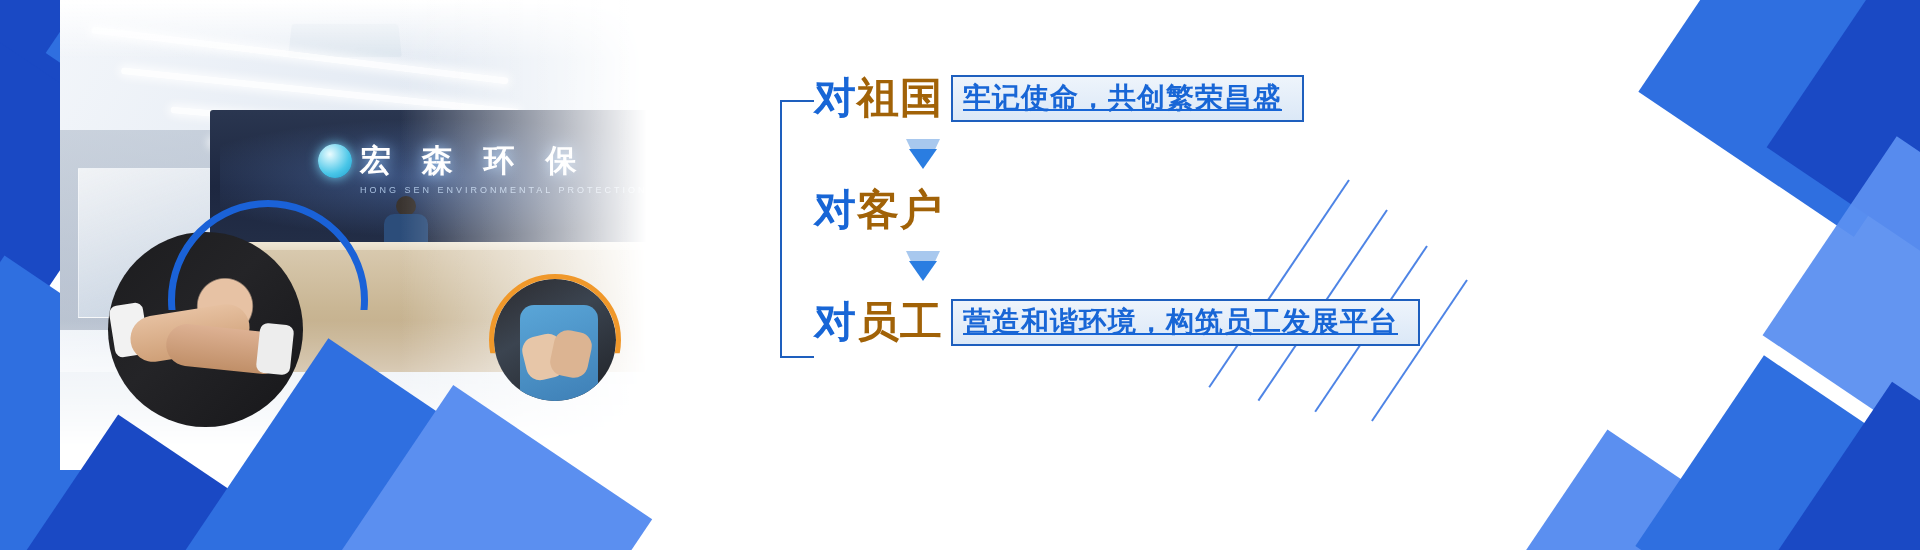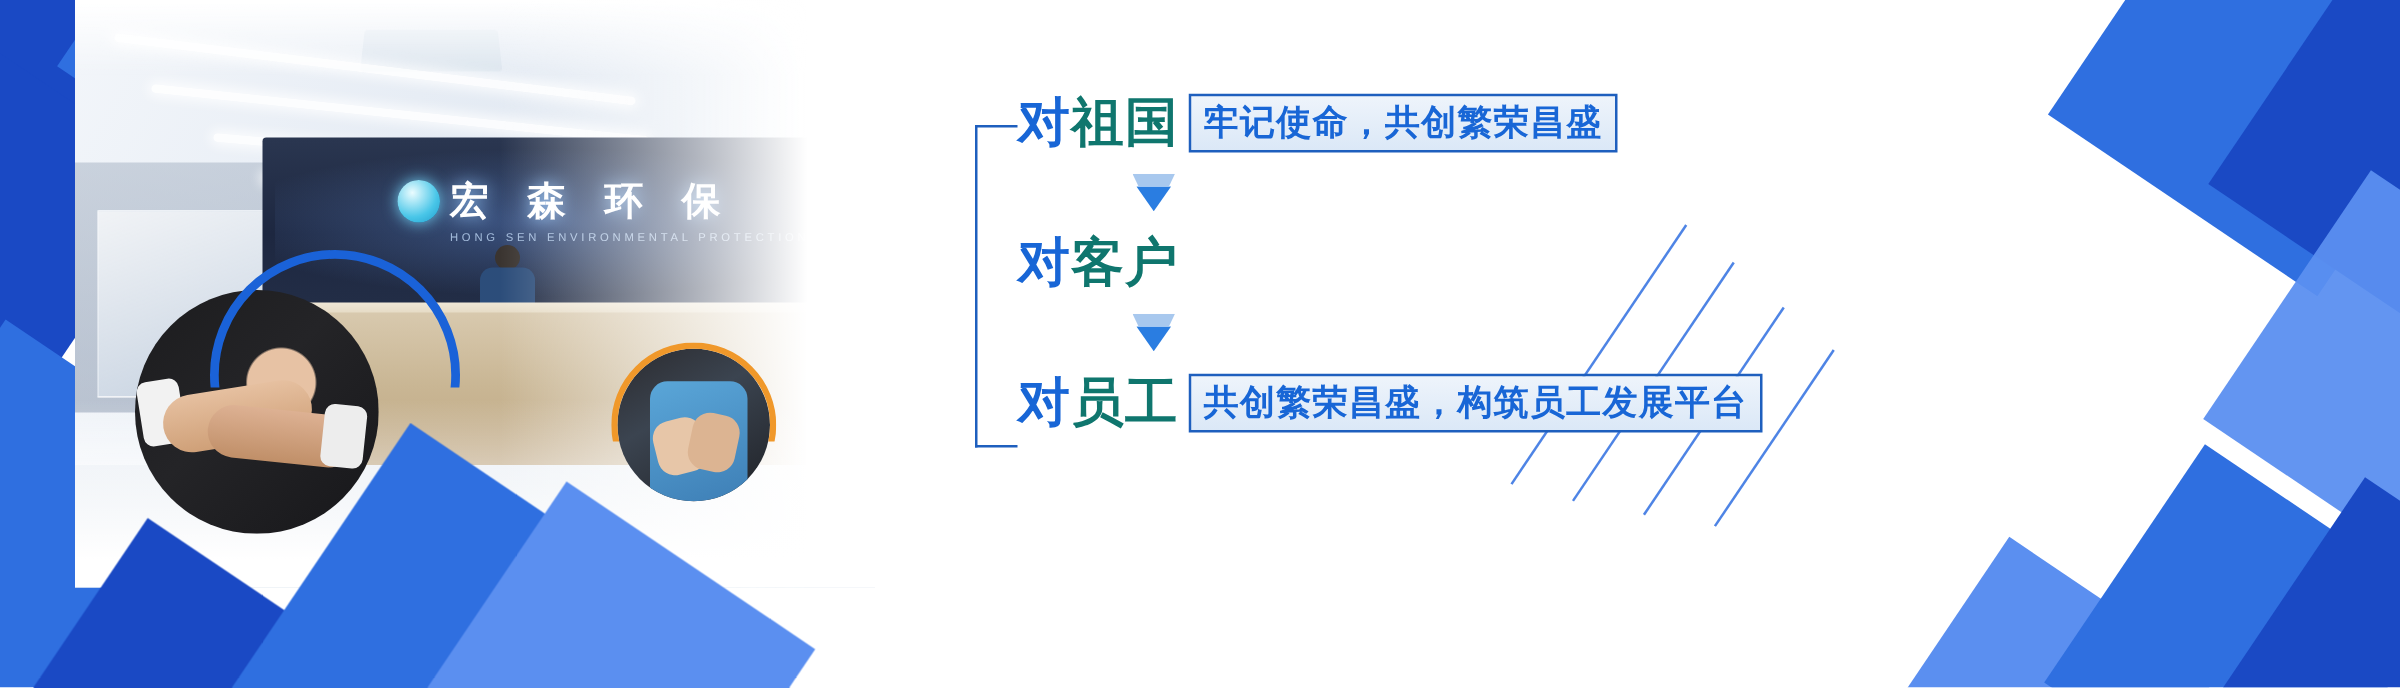--- a/index.html
+++ b/index.html
@@ -260,35 +260,36 @@
   .row-label {
     font-size:42px; font-weight:bold; letter-spacing:1px;
     white-space:nowrap; line-height:1;
     font-family:"DejaVu Sans","Liberation Sans",sans-serif;
   }
   .lab-blue {
     color:#1866d6;
     text-shadow: 1px 1px 0 #ffffff, -1px -1px 0 #ffffff;
   }
   .lab-orange {
-    color:#0f766e;
+    color:#a16207;
     text-shadow: 1px 1px 0 #ffffff, -1px -1px 0 #ffffff;
   }
   .row-box {
     margin-left:8px;
     border:2px solid #1e5fbe;
     background:linear-gradient(180deg,#eef4fb,#dbe8f7);
-    padding:3px 10px 5px 10px;
+    padding:3px 20px 5px 10px;
     color:#1866d6;
     font-size:28px;
     font-weight:bold;
     letter-spacing:1px;
     white-space:nowrap;
     line-height:1.25;
     font-family:"DejaVu Sans","Liberation Sans",sans-serif;
+    text-decoration:underline;
   }
   .arrow-wrap { height:56px; display:flex; align-items:center; padding-left:92px; }
   .arrow { position:relative; width:34px; height:30px; }
   .arrow .top {
     position:absolute; left:0; top:0; width:34px; height:10px;
     background:#a8c8ee;
     clip-path: polygon(0 0, 100% 0, 86% 100%, 14% 100%);
   }
   .arrow .bot {
     position:absolute; left:3px; top:10px; width:28px; height:20px;
@@ -390,19 +391,19 @@
       <div class="arrow-wrap">
         <span class="arrow">
           <span class="top"></span>
           <span class="bot"></span>
         </span>
       </div>
 
       <div class="row">
         <span class="row-label lab-blue">对</span>
         <span class="row-label lab-orange">员工</span>
-        <span class="row-box">共创繁荣昌盛，构筑员工发展平台</span>
+        <span class="row-box">营造和谐环境，构筑员工发展平台</span>
       </div>
 
     </div>
   </div>
 
 </div>
 
 </body></html>

